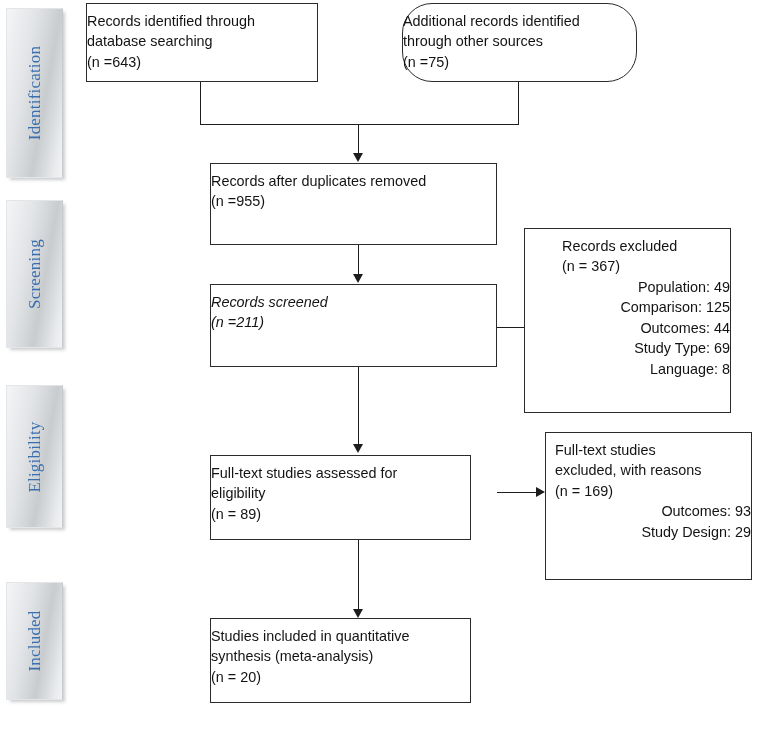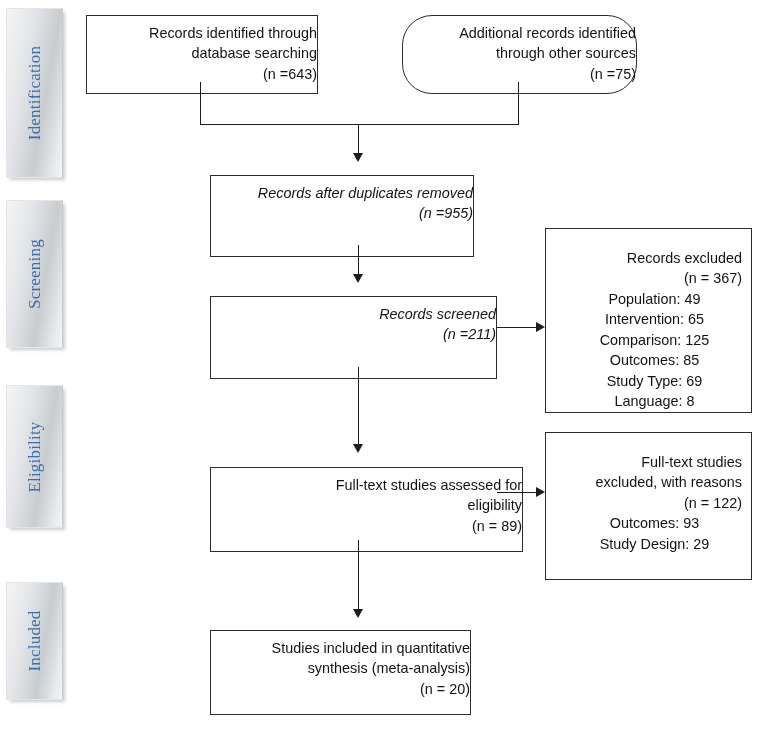--- a/index.html
+++ b/index.html
@@ -55,26 +55,26 @@
     position: absolute;
     box-sizing: border-box;
     background: #ffffff;
     border: 1.3px solid #2b2b2b;
     font-size: 14.4px;
     line-height: 1.42;
     color: #131313;
     padding-top: 7px;
   }
   .flow-box .line { display: block; }
-  .center { text-align: right; margin-top: 12px; }
+  .center { text-align: left; }
   .box-body {
     padding: 0 9px;
   }
   .reason-list {
-    text-align: center;
+    text-align: right;
     padding: 0 0 0 12px;
     margin-top: 0;
   }
   .reason-list .line { display: block; }
 
   
   .vline {
     position: absolute;
     width: 0;
     border-left: 1.4px solid #1d1d1d;
@@ -133,68 +133,67 @@
     <span class="line">through other sources</span>
     <span class="line">(n =75)</span>
   </div>
 
   <div class="vline" style="left:200px; top:82px; height:43px;"></div>
   <div class="vline" style="left:518px; top:82px; height:43px;"></div>
   <div class="hline" style="left:200px; top:124px; width:319px;"></div>
   <div class="vline" style="left:358px; top:124px; height:30px;"></div>
   <div class="arrow-down" style="left:353px; top:153px;"></div>
 
-  <div class="flow-box center" style="left:210px; top:163px; width:264px; height:82px;font-style:italic;">
+  <div class="flow-box center" style="left:210px; top:163px; width:287px; height:82px;">
     <span class="line">Records after duplicates removed</span>
     <span class="line">(n =955)</span>
   </div>
 
   <div class="vline" style="left:358px; top:245px; height:30px;"></div>
   <div class="arrow-down" style="left:353px; top:274px;"></div>
 
   <div class="flow-box center" style="left:210px; top:284px; width:287px; height:83px;font-style:italic;">
     <span class="line">Records screened</span>
     <span class="line">(n =211)</span>
   </div>
 
   <div class="hline" style="left:497px; top:327px; width:40px;"></div>
   <div class="arrow-right" style="left:536px; top:322px;"></div>
 
-  <div class="flow-box" style="left:545px; top:228px; width:207px; height:185px;">
+  <div class="flow-box" style="left:524px; top:228px; width:207px; height:185px;padding-left:28px;">
     <div class="box-body center">
       <span class="line">Records excluded</span>
       <span class="line">(n = 367)</span>
     </div>
     <div class="reason-list">
       <span class="line">Population: 49</span>
-      <span class="line">Intervention: 65</span>
       <span class="line">Comparison: 125</span>
-      <span class="line">Outcomes: 85</span>
+      <span class="line">Outcomes: 44</span>
       <span class="line">Study Type: 69</span>
       <span class="line">Language: 8</span>
     </div>
   </div>
 
   <div class="vline" style="left:358px; top:367px; height:78px;"></div>
   <div class="arrow-down" style="left:353px; top:444px;"></div>
 
-  <div class="flow-box center" style="left:210px; top:455px; width:313px; height:85px;">
+  <div class="flow-box center" style="left:210px; top:455px; width:261px; height:85px;">
     <span class="line">Full-text studies assessed for</span>
     <span class="line">eligibility</span>
     <span class="line">(n = 89)</span>
   </div>
 
   <div class="hline" style="left:497px; top:492px; width:40px;"></div>
   <div class="arrow-right" style="left:536px; top:487px;"></div>
 
   <div class="flow-box" style="left:545px; top:432px; width:207px; height:148px;">
     <div class="box-body center">
       <span class="line">Full-text studies</span>
       <span class="line">excluded, with reasons</span>
-      <span class="line">(n = 122)</span>
+      <span class="line">(n = 169)</span>
     </div>
     <div class="reason-list">
       <span class="line">Outcomes: 93</span>
       <span class="line">Study Design: 29</span>
     </div>
   </div>
 
   <div class="vline" style="left:358px; top:540px; height:70px;"></div>
   <div class="arrow-down" style="left:353px; top:609px;"></div>
 

